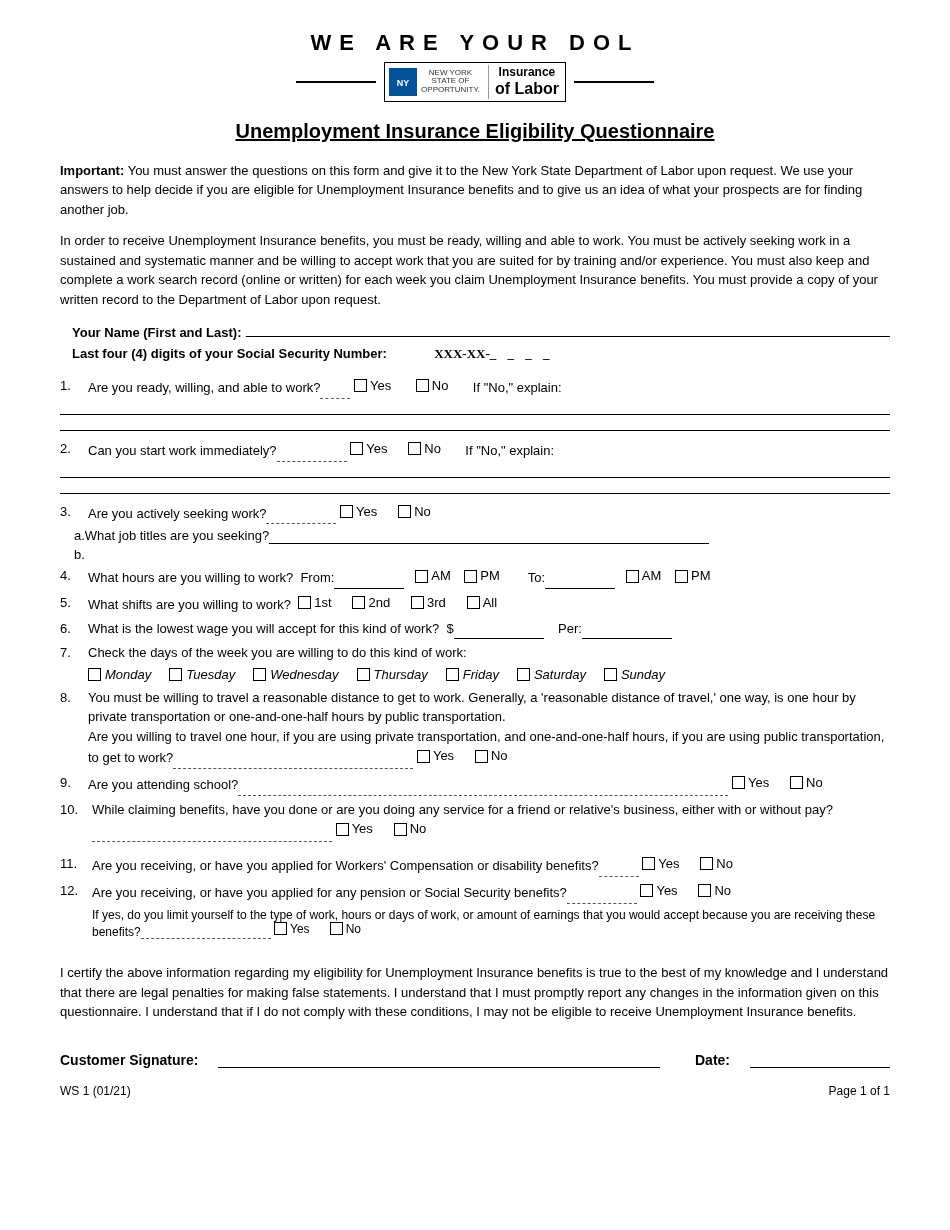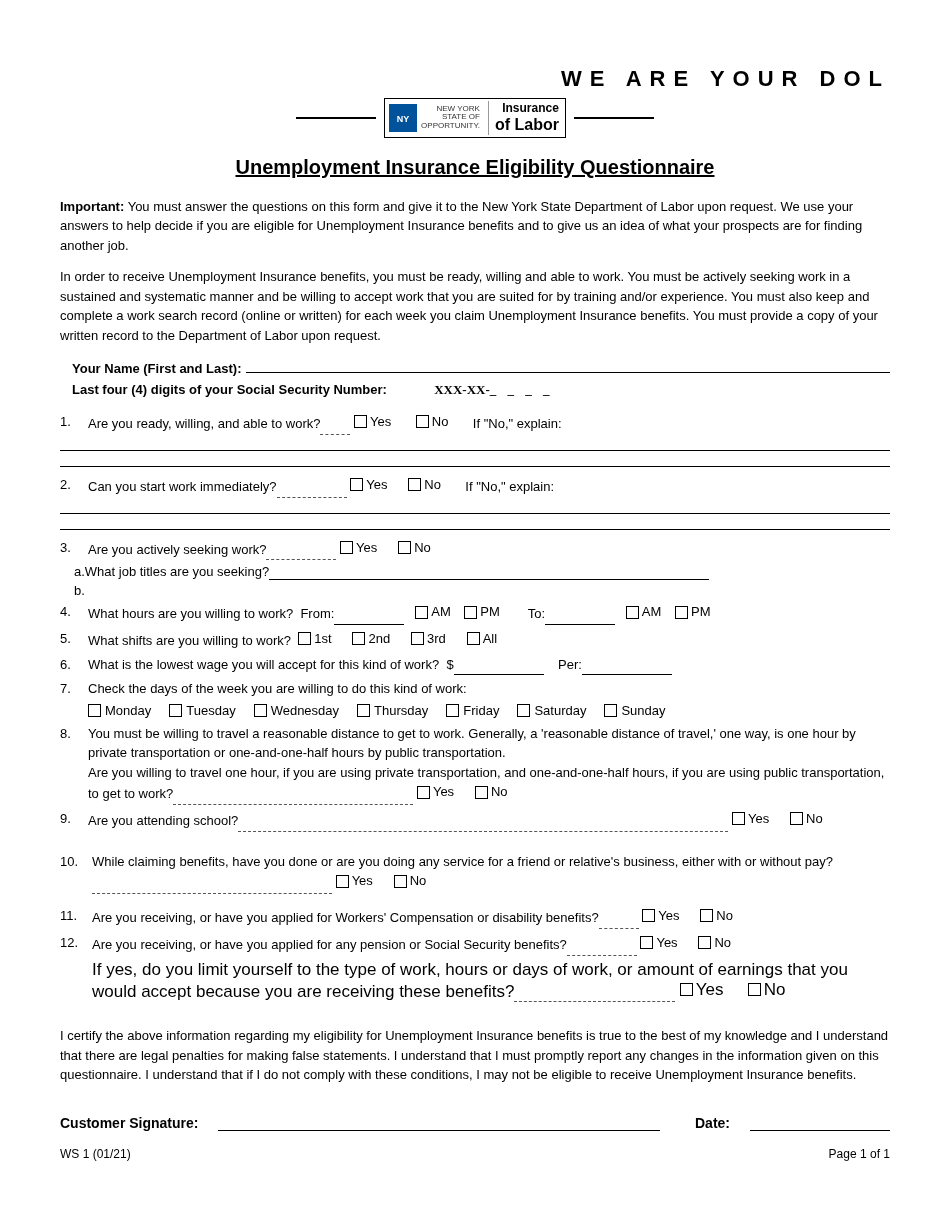--- a/index.html
+++ b/index.html
@@ -6,23 +6,22 @@
     body {
       font-family: Arial, sans-serif;
       font-size: 13px;
       background: #fff;
       color: #000;
       width: 950px;
       min-height: 1230px;
       padding: 30px 60px 30px 60px;
     }
     .header {
-      text-align: right;
+      text-align: center;
       margin-bottom: 18px;
-      margin-top: 36px;
     }
     .header-title {
       font-family: 'Arial Black', Arial, sans-serif;
       font-weight: 900;
       font-size: 22px;
       letter-spacing: 8px;
       text-transform: uppercase;
       margin-bottom: 6px;
     }
     .header-logo-row {
@@ -133,20 +132,21 @@
       display: flex;
       align-items: center;
       gap: 18px;
       flex-wrap: wrap;
       margin-top: 2px;
     }
     .day-item {
       display: flex;
       align-items: center;
       gap: 4px;
+      font-style: italic;
     }
     .cert-section {
       margin-top: 14px;
       font-size: 13px;
       line-height: 1.5;
       border: none;
       padding: 10px 0;
     }
     .signature-row {
       display: flex;
@@ -357,21 +357,21 @@
   <div class="q-row" style="margin-top:4px;">
     <span class="q-num">9.</span>
     <span class="q-content">
       Are you attending school?<span class="dashed-underline" style="min-width:490px;display:inline-block;">&nbsp;&nbsp;&nbsp;&nbsp;&nbsp;&nbsp;&nbsp;&nbsp;&nbsp;&nbsp;&nbsp;&nbsp;&nbsp;&nbsp;&nbsp;&nbsp;&nbsp;&nbsp;&nbsp;&nbsp;&nbsp;&nbsp;&nbsp;&nbsp;&nbsp;&nbsp;&nbsp;&nbsp;&nbsp;&nbsp;&nbsp;&nbsp;&nbsp;&nbsp;&nbsp;&nbsp;&nbsp;&nbsp;&nbsp;&nbsp;&nbsp;&nbsp;&nbsp;&nbsp;&nbsp;&nbsp;&nbsp;&nbsp;&nbsp;&nbsp;&nbsp;&nbsp;&nbsp;&nbsp;&nbsp;&nbsp;&nbsp;&nbsp;&nbsp;&nbsp;&nbsp;&nbsp;&nbsp;&nbsp;&nbsp;&nbsp;&nbsp;&nbsp;&nbsp;&nbsp;&nbsp;&nbsp;&nbsp;&nbsp;&nbsp;&nbsp;&nbsp;&nbsp;&nbsp;&nbsp;&nbsp;&nbsp;&nbsp;&nbsp;&nbsp;&nbsp;&nbsp;&nbsp;</span>
       <span class="checkbox-label"><span class="checkbox"></span>Yes</span>
       &nbsp;
       <span class="checkbox-label"><span class="checkbox"></span>No</span>
     </span>
   </div>
 
-  <div style="margin-top:20px;">
+  <div style="margin-top:4px;">
     <div class="q-row">
       <span class="q-num" style="min-width:32px;">10.</span>
       <span class="q-content">
         While claiming benefits, have you done or are you doing any service for a friend or relative's business, either with or without pay?<span class="dashed-underline" style="min-width:240px;">&nbsp;&nbsp;&nbsp;&nbsp;&nbsp;&nbsp;&nbsp;&nbsp;&nbsp;&nbsp;&nbsp;&nbsp;&nbsp;&nbsp;&nbsp;&nbsp;&nbsp;&nbsp;&nbsp;&nbsp;&nbsp;&nbsp;&nbsp;&nbsp;&nbsp;&nbsp;&nbsp;&nbsp;&nbsp;&nbsp;&nbsp;&nbsp;&nbsp;&nbsp;&nbsp;&nbsp;&nbsp;&nbsp;&nbsp;&nbsp;&nbsp;&nbsp;&nbsp;&nbsp;&nbsp;&nbsp;&nbsp;&nbsp;&nbsp;&nbsp;&nbsp;&nbsp;&nbsp;&nbsp;&nbsp;&nbsp;&nbsp;&nbsp;&nbsp;&nbsp;&nbsp;&nbsp;&nbsp;&nbsp;&nbsp;&nbsp;</span>
         <span class="checkbox-label"><span class="checkbox"></span>Yes</span>
         &nbsp;
         <span class="checkbox-label"><span class="checkbox"></span>No</span>
       </span>
     </div>
   </div>
@@ -389,21 +389,21 @@
   <div style="margin-top:4px;">
     <div class="q-row">
       <span class="q-num" style="min-width:32px;">12.</span>
       <span class="q-content">
         Are you receiving, or have you applied for any pension or Social Security benefits?<span class="dashed-underline" style="min-width:70px;">&nbsp;&nbsp;&nbsp;&nbsp;&nbsp;&nbsp;&nbsp;&nbsp;&nbsp;&nbsp;&nbsp;&nbsp;&nbsp;&nbsp;&nbsp;&nbsp;</span>
         <span class="checkbox-label"><span class="checkbox"></span>Yes</span>
         &nbsp;
         <span class="checkbox-label"><span class="checkbox"></span>No</span>
       </span>
     </div>
-    <div style="padding-left:32px;font-size:17px;">
+    <div style="padding-left:32px;font-size:12px;">
       If yes, do you limit yourself to the type of work, hours or days of work, or amount of earnings that you would accept because you are receiving these benefits?<span class="dashed-underline" style="min-width:130px;">&nbsp;&nbsp;&nbsp;&nbsp;&nbsp;&nbsp;&nbsp;&nbsp;&nbsp;&nbsp;&nbsp;&nbsp;&nbsp;&nbsp;&nbsp;&nbsp;&nbsp;&nbsp;&nbsp;&nbsp;&nbsp;&nbsp;&nbsp;&nbsp;&nbsp;&nbsp;&nbsp;&nbsp;&nbsp;&nbsp;&nbsp;&nbsp;&nbsp;&nbsp;</span>
       <span class="checkbox-label"><span class="checkbox"></span>Yes</span>
       &nbsp;
       <span class="checkbox-label"><span class="checkbox"></span>No</span>
     </div>
   </div>
 
 </div>
 
 <div class="cert-section">

